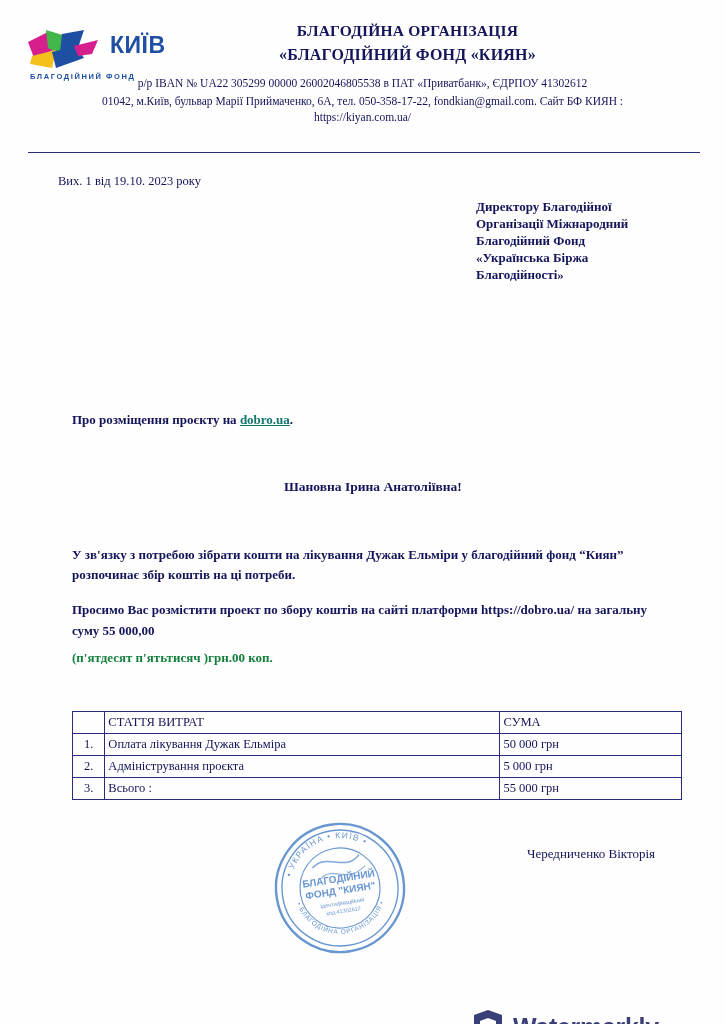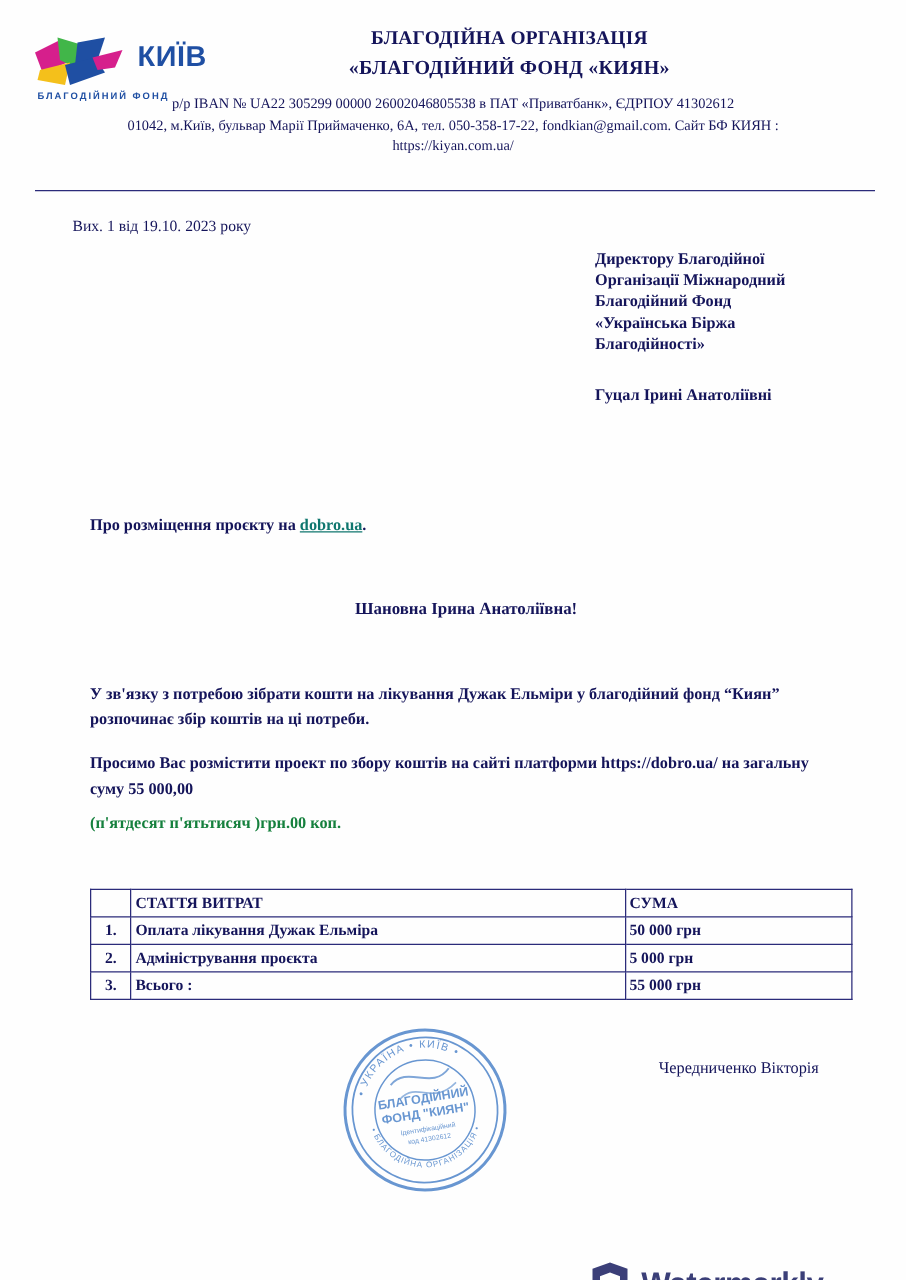--- a/index.html
+++ b/index.html
@@ -194,21 +194,21 @@
     width: 610px;
     border-collapse: collapse;
     font-size: 12.5px;
     font-weight: bold;
     color: #14145a;
   }
   .cost-table td, .cost-table th {
     border: 1px solid #2b2b7a;
     padding: 2px 3px;
     text-align: left;
-    font-weight: bold;
+    font-weight: normal;
     height: 17px;
   }
   .cost-table .col-num { width: 26px; text-align: center; }
   .cost-table .col-item { width: 400px; }
   .cost-table .col-sum { width: 180px; }
 
   
   .sign-left {
     position: absolute;
     left: 80px;
@@ -293,21 +293,20 @@
   <div class="hr-main"></div>
 
   <div class="ref-line">Вих. 1 від 19.10. 2023 року</div>
 
   <div class="addressee">
     <div>Директору Благодійної</div>
     <div>Організації Міжнародний</div>
     <div>Благодійний Фонд</div>
     <div>«Українська Біржа</div>
     <div>Благодійності»</div>
-    <div class="name">Гуцал Ірині Анатоліївні</div>
   </div>
 
   <div class="subject">
     <span>Про розміщення проєкту на </span><span class="link">dobro.ua</span><span>.</span>
   </div>
 
   <div class="salutation">Шановна Ірина Анатоліївна!</div>
 
   <div class="body-p1">У зв'язку з потребою зібрати кошти на лікування  Дужак Ельміри у благодійний фонд “Киян” розпочинає збір коштів на ці потреби.</div>
   <div class="body-p2">Просимо Вас розмістити проект по збору коштів на сайті платформи  https://dobro.ua/  на загальну суму 55 000,00</div>

